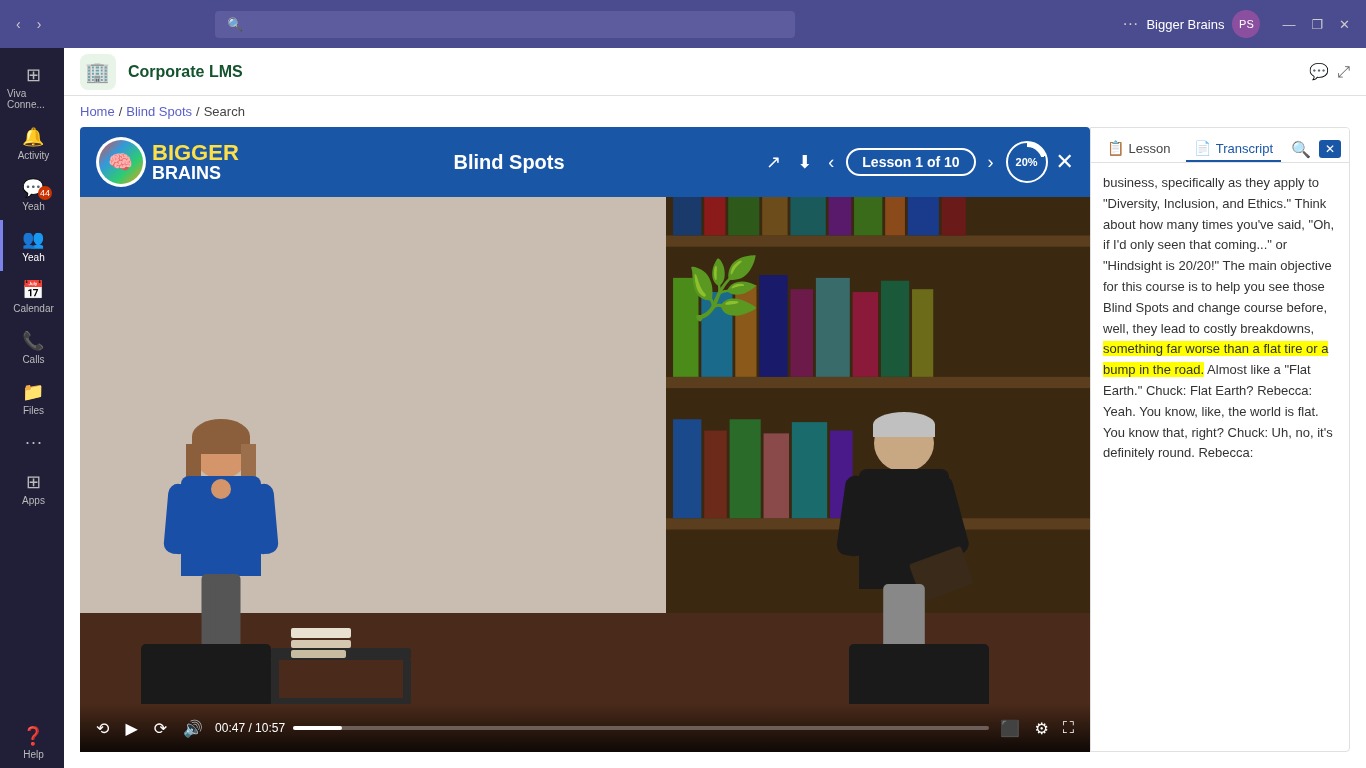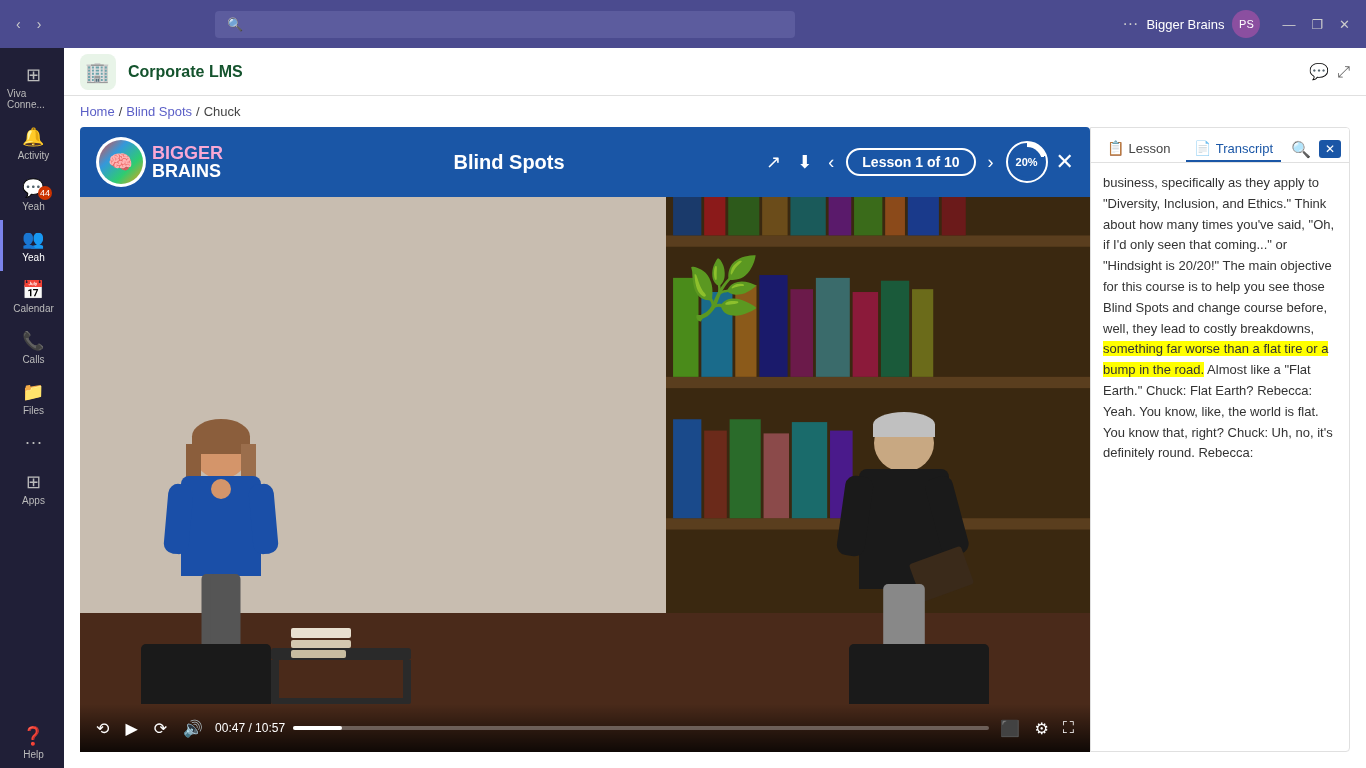--- a/index.html
+++ b/index.html
@@ -108,21 +108,21 @@
       background: white; display: flex; align-items: center; justify-content: center;
       overflow: hidden;
     }
     .bb-icon-inner {
       width: 44px; height: 44px; border-radius: 50%;
       background: linear-gradient(135deg, #e74c3c, #3498db, #2ecc71, #f39c12);
       display: flex; align-items: center; justify-content: center;
       font-size: 20px;
     }
     .bb-text { display: flex; flex-direction: column; }
-    .bb-text .bigger { font-size: 18px; font-weight: 800; color: #f9a8d4; line-height: 1; }
+    .bb-text .bigger { font-size: 22px; font-weight: 800; color: #fde047; line-height: 1; }
     .bb-text .brains { font-size: 18px; font-weight: 800; color: white; line-height: 1; }
     .course-title { flex: 1; text-align: center; font-size: 20px; font-weight: 600; }
     .banner-controls { display: flex; align-items: center; gap: 8px; margin-left: auto; }
     .banner-btn {
       background: none; border: none; color: white; cursor: pointer;
       font-size: 18px; padding: 4px;
     }
     .lesson-badge {
       border: 2px solid white; border-radius: 20px;
       padding: 4px 14px; font-size: 14px; font-weight: 600; color: white;
@@ -289,21 +289,21 @@
         <button>💬</button>
         <button>⤢</button>
       </div>
     </div>
 
     <div class="breadcrumb">
       <a href="#">Home</a>
       <span>/</span>
       <a href="#">Blind Spots</a>
       <span>/</span>
-      <span>Chuck</span>
+      <span>Search</span>
     </div>
 
     <div class="course-content">
       <div class="video-section">
 
         <div class="course-banner">
           <div class="bigger-brains-logo">
             <div class="bb-icon">
               <div class="bb-icon-inner">🧠</div>
             </div>

